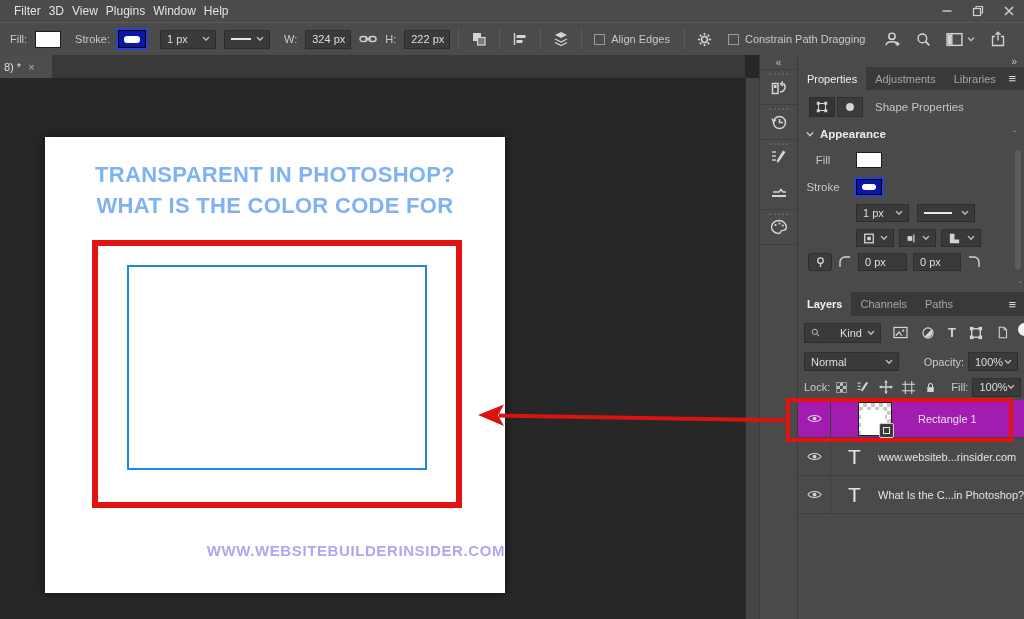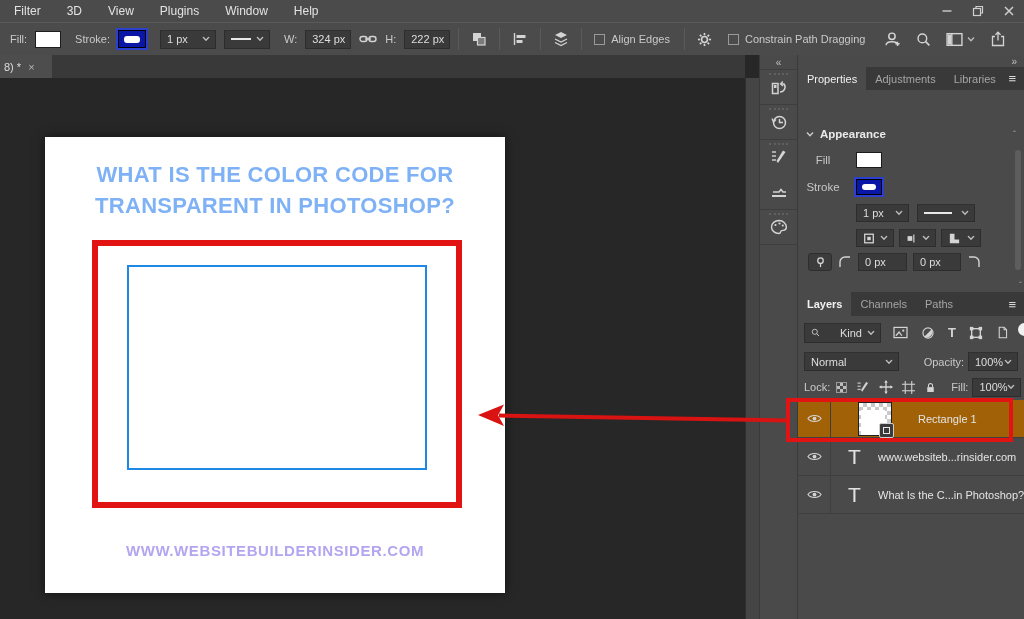--- a/index.html
+++ b/index.html
@@ -24,21 +24,21 @@
   .vdiv { width:1px; height:22px; background:#3a3a3a; border-right:1px solid #5a5a5a; }
   .icon { color:#d4d4d4; display:inline-flex; }
   .checkbox {
     width:11px; height:11px; border:1px solid #9a9a9a; background:transparent;
     display:inline-block; margin-right:6px; flex:none;
   }
 
   
   .menubar {
     position:absolute; left:0; top:0; width:1024px; height:22px;
-    background:#4b4b4b; display:flex; align-items:center; gap:26px;
+    background:#4b4b4b; display:flex; align-items:center; gap:8px;
     padding-left:14px; font-size:12px; color:#e3e3e3;
   }
   .menubar .menu-item { cursor:default; }
   .win-controls { position:absolute; right:0; top:0; height:21px; display:flex; }
   .winbtn { width:31px; height:21px; display:flex; align-items:center; justify-content:center; color:#cfcfcf; }
 
   
   .optionsbar {
     position:absolute; left:0; top:22px; width:1024px; height:33px;
     background:#4b4b4b; border-top:1px solid #5a5a5a;
@@ -69,21 +69,21 @@
     position:absolute; left:45px; top:59px; width:460px; height:456px; background:#ffffff;
     box-shadow:0 0 10px rgba(0,0,0,.55);
   }
   .doc-heading {
     position:absolute; top:22px; left:0; right:0; text-align:center;
     font-size:22px; font-weight:bold; line-height:31px; letter-spacing:.3px;
   }
   .red-rect { position:absolute; left:47px; top:103px; width:370px; height:268px; border:6px solid #e21313; }
   .blue-rect { position:absolute; left:82px; top:128px; width:300px; height:205px; border:2px solid #1e88e5; }
   .doc-url {
-    position:absolute; top:405px; left:0; right:0; text-align:center;
+    position:absolute; top:405px; left:0; right:0; text-align:right;
     font-size:15px; font-weight:bold; letter-spacing:.6px;
   }
   .canvas-vscroll {
     position:absolute; left:745px; top:78px; width:14px; height:541px;
     background:#454545; border-left:1px solid #303030;
   }
 
   
   .icon-dock {
     position:absolute; left:759px; top:55px; width:38px; height:564px;
@@ -153,21 +153,21 @@
   .checker-sm {
     width:11px; height:11px;
     background-image:
       linear-gradient(45deg,#bdbdbd 25%,transparent 25%,transparent 75%,#bdbdbd 75%),
       linear-gradient(45deg,#bdbdbd 25%,transparent 25%,transparent 75%,#bdbdbd 75%);
     background-size:6px 6px; background-position:0 0,3px 3px; background-color:#4a4a4a;
     border:1px solid #9a9a9a;
   }
   .layers-list { margin-top:4px; }
   .lrow { height:38px; border-bottom:1px solid #3f3f3f; display:flex; align-items:center; }
-  .lrow.selected { background:#a16207;gap:20px; }
+  .lrow.selected { background:#a21caf;gap:20px; }
   .eyecol {
     width:33px; align-self:stretch; border-right:1px solid #3f3f3f;
     display:flex; align-items:center; justify-content:center; flex:none;
   }
   .thumbwrap { width:47px; display:flex; align-items:center; justify-content:center; flex:none; }
   .lname { font-size:11px; color:#e4e4e4; white-space:nowrap; }
   .lname.italic { font-style:italic; }
   .thumb-shape {
     width:34px; height:34px; position:relative; border:1px solid #1f1f1f;
     background-image:
@@ -491,22 +491,22 @@
   <div class="tabbar">
     <div class="doctab">
       <span>8) *</span>
       <span class="close-x">×</span>
     </div>
   </div>
 
   <div class="pasteboard">
     <div class="doc">
       <div class="doc-heading" id="heading" style="color: rgb(126, 177, 245);">
+          <div>TRANSPARENT IN PHOTOSHOP?</div>
           <div>WHAT IS THE COLOR CODE FOR</div>
-          <div>TRANSPARENT IN PHOTOSHOP?</div>
         </div>
       <div class="red-rect"></div>
       <div class="blue-rect"></div>
       <div class="doc-url" id="footer-url" style="color: rgb(179, 165, 240);">WWW.WEBSITEBUILDERINSIDER.COM</div>
     </div>
   </div>
   <div class="canvas-vscroll"></div>
 
   <div class="icon-dock">
     <div class="dock-head">«</div>
@@ -541,20 +541,33 @@
   <div class="panel-dock">
     <div class="panel-head">»</div>
 
     <div class="ptabs">
       <span class="ptab active">Properties</span>
       <span class="ptab">Adjustments</span>
       <span class="ptab">Libraries</span>
       <span class="burger">≡</span>
     </div>
     <div class="props-body">
+      <div class="row-abs" style="left:11px;top:7px;gap:2px">
+        <span class="tool-btn active">
+            <svg width="14" height="14" class="icon">
+              <use href="#sym-transform"></use>
+            </svg>
+          </span>
+        <span class="tool-btn">
+            <svg width="14" height="14" class="icon">
+              <use href="#sym-mask"></use>
+            </svg>
+          </span>
+        <span class="prop-label" style="margin-left:10px">Shape Properties</span>
+      </div>
       <div class="row-abs" style="left:8px;top:38px;right:8px">
         <svg class="sec-chevron">
             <use href="#sym-chev"></use>
           </svg>
         <span class="appearance-title">Appearance</span>
         <span style="margin-left:auto;font-size:9px;color:#9f9f9f">ˆ</span>
       </div>
       <div class="row-abs" style="left:0;top:62px">
         <span class="prop-label" style="width:50px;text-align:center">Fill</span>
         <span class="pswatch-fill" style="margin-left:8px"></span>

